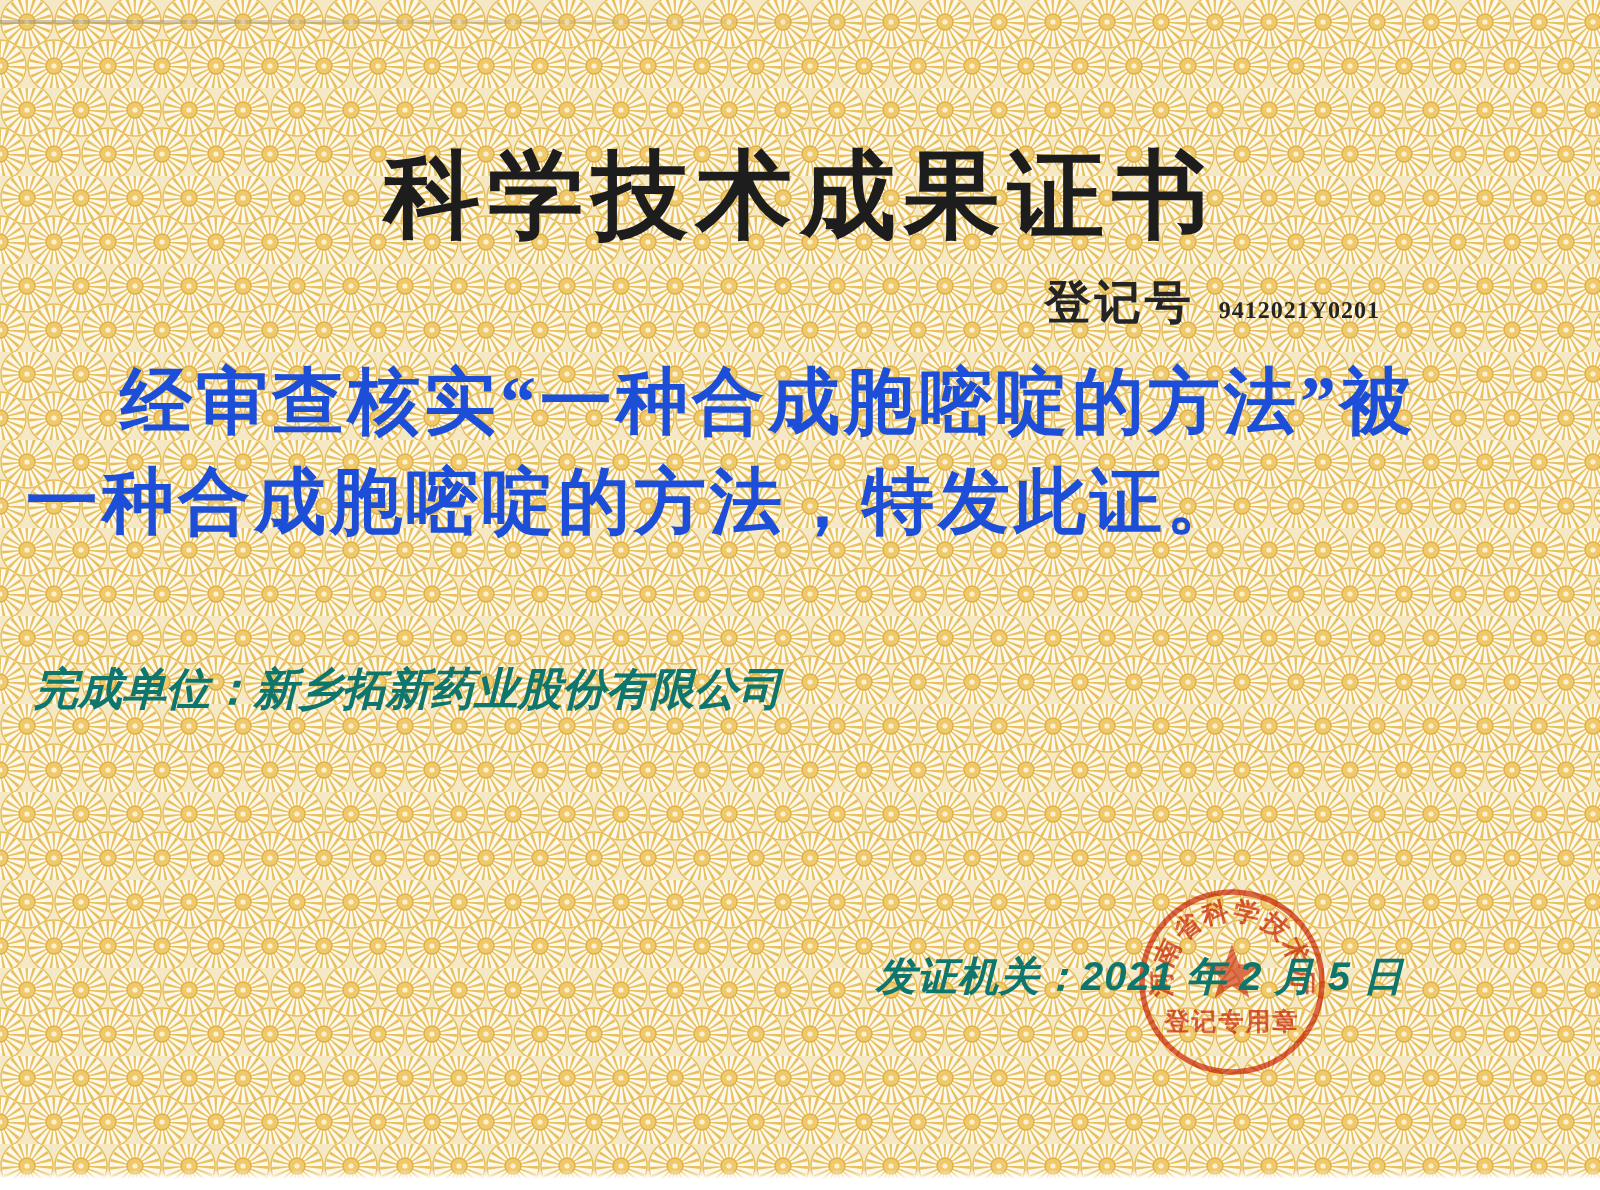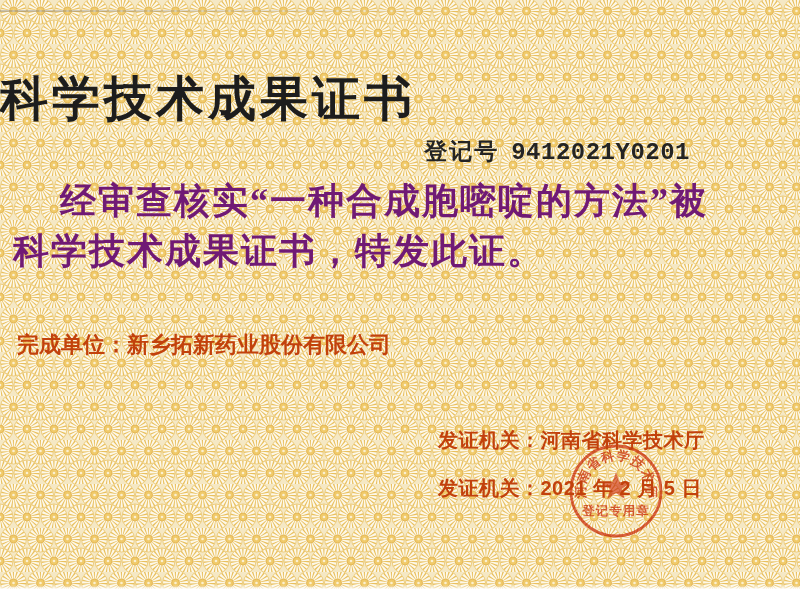--- a/index.html
+++ b/index.html
@@ -27,21 +27,21 @@
     position: absolute;
     left: 0; bottom: 0;
     width: 100%; height: 10px;
     background: linear-gradient(to top, #ffffff 55%, rgba(255,255,255,0));
     z-index: 3;
   }
   .title {
     position: absolute;
     left: 0; right: 0; top: 75px;
     margin: 0;
-    text-align: left;
+    text-align: center;
     font-size: 48px;
     line-height: 1;
     font-weight: bold;
     letter-spacing: 4px;
     color: #1d1d1d;
     font-family: "Liberation Serif", serif;
     z-index: 2;
     white-space: nowrap;
   }
   .regno {
@@ -51,47 +51,48 @@
     color: #242424;
     white-space: nowrap;
   }
   .regno .lbl {
     font-family: "Liberation Sans", sans-serif;
     font-weight: bold;
     font-size: 23px;
     letter-spacing: 2px;
   }
   .regno .num {
-    font-family: Liberation Mono, monospace;
+    font-family: Liberation Serif, serif;
     font-weight: bold;
-    font-size: 24px;
+    font-size: 12px;
     margin-left: 8px;
     letter-spacing: 0.5px;
   }
   .bodytext {
     position: absolute;
     left: 13px; top: 176px;
     width: 780px;
     font-size: 36px;
     line-height: 50px;
     font-weight: bold;
     letter-spacing: 2px;
-    color: #701a75;
+    color: #1d4ed8;
     font-family: "Liberation Serif", serif;
     z-index: 2;
   }
   .bodytext .l1 { padding-left: 47px; white-space: nowrap; }
   .bodytext .l2 { white-space: nowrap; }
   .field {
     position: absolute;
     font-family: "Liberation Sans", sans-serif;
     font-weight: bold;
-    color: #c2410c;
+    color: #0f766e;
     white-space: nowrap;
     z-index: 2;
+    font-style: italic;
   }
   .field-unit { left: 17px; top: 330px; font-size: 22px; }
   .field-authority { left: 438px; top: 427px; font-size: 20px; letter-spacing: 0.5px; }
   .field-date { left: 438px; top: 475px; font-size: 20px; letter-spacing: 0.5px; }
   .seal {
     position: absolute;
     left: 544px; top: 419px;
     z-index: 1;
     opacity: 0.92;
     mix-blend-mode: multiply;
@@ -129,30 +130,27 @@
 
   <h1 class="title">科学技术成果证书</h1>
 
   <div class="regno">
     <span class="lbl">登记号</span>
     <span class="num">9412021Y0201</span>
   </div>
 
   <div class="bodytext">
     <div class="l1">经审查核实“一种合成胞嘧啶的方法”被</div>
-    <div class="l2">科学技术成果证书，特发此证。</div>
+    <div class="l2">一种合成胞嘧啶的方法，特发此证。</div>
   </div>
 
   <div class="field field-unit">
     <span>完成单位：</span><span>新乡拓新药业股份有限公司</span>
   </div>
 
-  <div class="field field-authority">
-    <span>发证机关：</span><span>河南省科学技术厅</span>
-  </div>
 
   <div class="field field-date">
     <span>发证机关：</span><span>2021 年 2 月 5 日</span>
   </div>
 
   <svg class="seal" width="145" height="145" aria-hidden="true">
     <defs>
       <path id="sealArc" d="M 42.9 82.6 A 31 31 0 1 1 101.1 82.6" fill="none"></path>
     </defs>
     <circle cx="72" cy="72" r="45" fill="none" stroke-width="2.8" stroke="#dc5a3a"></circle>

